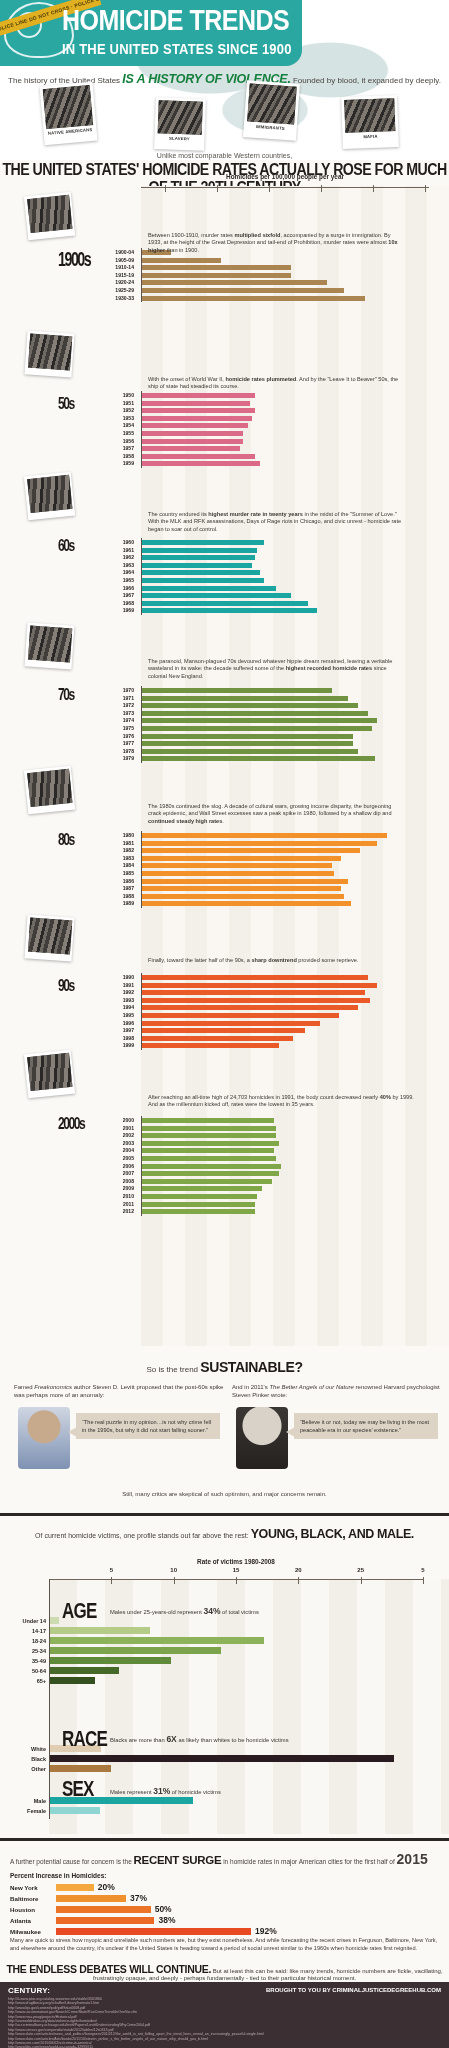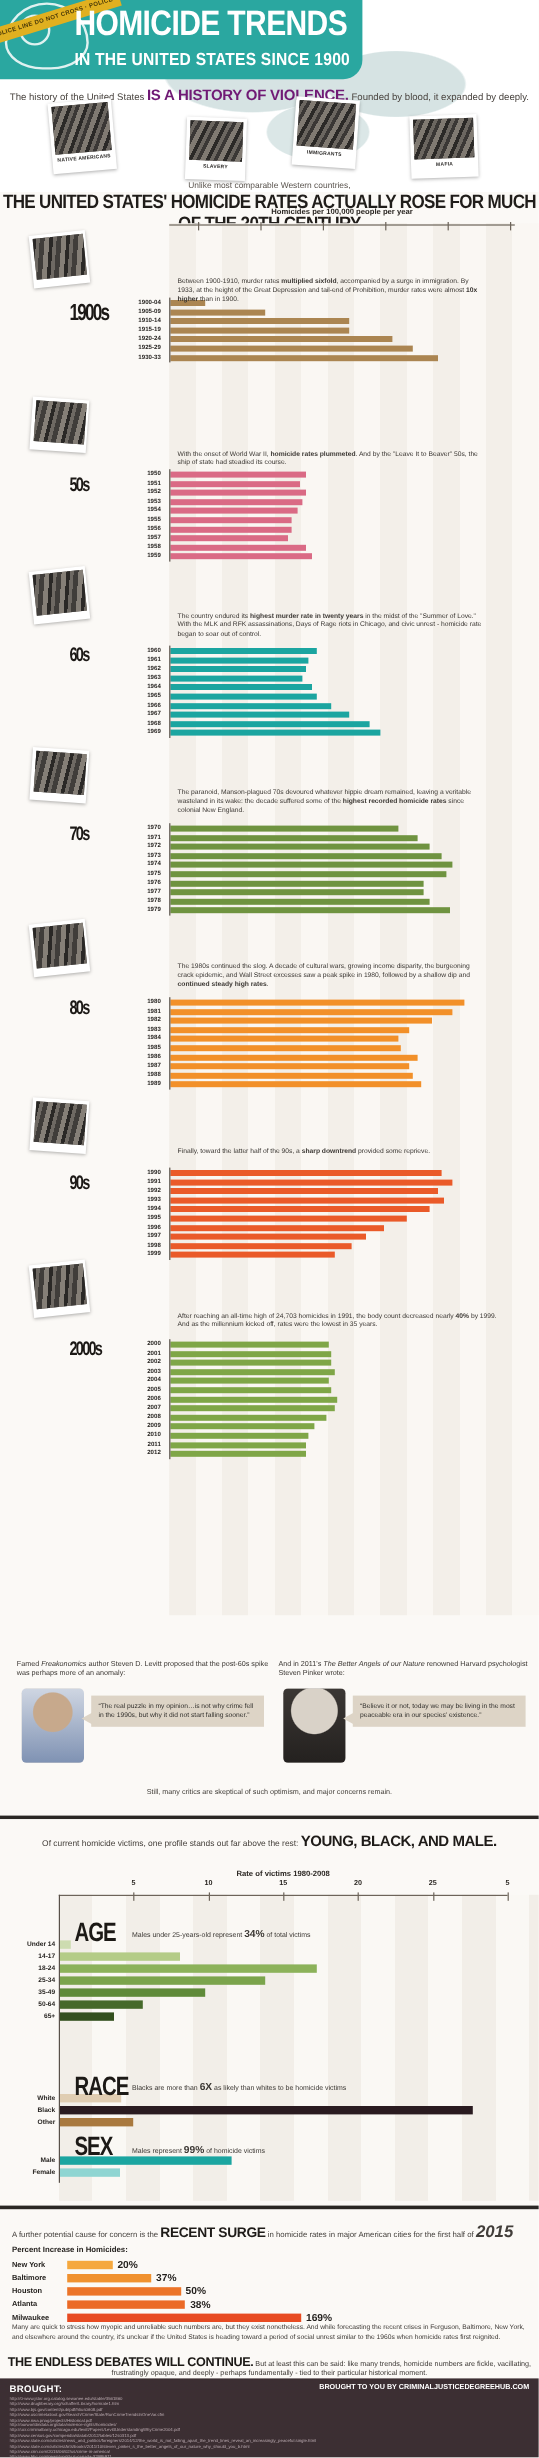--- a/index.html
+++ b/index.html
@@ -47,21 +47,21 @@
   .tape {
     position:absolute; left:-8px; top:8px; width:110px; height:13px;
     background:#e0b020; transform:rotate(-17deg);
     font-size:5px; font-weight:bold; color:#4a3a08; line-height:13px;
     text-align:center; letter-spacing:.3px; overflow:hidden; white-space:nowrap;
   }
   .intro {
     position:absolute; top:72px; left:0; width:449px; text-align:center;
     font-size:8px; color:#4a4540;
   }
-  .intro b { font-size:12.5px; font-weight:bold; letter-spacing:-.2px; color:#701a75;}
+  .intro b { font-size:12.5px; font-weight:bold; letter-spacing:-.2px; color:#15803d;font-style:italic;}
   .photos { position:absolute; top:86px; left:0; width:449px; height:64px; }
   .polaroid {
     position:absolute; background:#fff; padding:3px 3px 9px 3px;
     box-shadow:0 1px 3px rgba(0,0,0,.30);
   }
   .polaroid .pic {
     background:#58544f; background-image:
       repeating-linear-gradient(115deg,#2b2927 0 3px,#6b6660 3px 6px,#3a3735 6px 9px,#807a72 9px 13px);
     display:block;
   }
@@ -162,21 +162,21 @@
   .grp-title{ position:absolute; font-weight:bold; font-size:17px; color:#1c1916; letter-spacing:-.8px; transform:scaleY(1.3); transform-origin:left top; z-index:3;}
   .grp-note{ position:absolute; font-size:5.8px; color:#3b3733; z-index:3;}
   .grp-note b{font-size:8.5px;}
   .dlabel{ position:absolute; font-size:5.5px; font-weight:bold; color:#211e1b; text-align:right; width:46px;}
   .dbar{ position:absolute; left:50px; height:7px;}
 
   
   .surge { position:absolute; top:1842px; left:0; width:449px; height:120px;}
   .surge-h{ padding:9px 10px 0 10px; font-size:6.5px; color:#423e3a;}
   .surge-h b{font-size:11.5px; font-weight:bold; letter-spacing:-.3px; color:#1e1b18;}
-  .surge-h .yr2015{font-size:14px; font-weight:bold;font-style:italic;}
+  .surge-h .yr2015{font-size:14px; font-weight:bold;}
   .pct-title{ position:absolute; left:10px; top:30px; font-size:6.5px; font-weight:bold; color:#262320;}
   .city{ position:absolute; left:10px; font-size:6.2px; font-weight:bold; color:#211e1b; width:42px;}
   .cbar{ position:absolute; left:56px; height:7px;}
   .cval{ position:absolute; font-size:8.5px; font-weight:bold; color:#211e1b;}
   .surge-foot{ position:absolute; top:95px; left:10px; width:429px; font-size:5.6px; line-height:7.6px; color:#3d3935;}
   .endnote{ position:absolute; top:1963px; left:0; width:449px; text-align:center; font-size:6px; color:#3d3935;}
   .endnote b{font-size:10.5px; font-weight:bold; letter-spacing:-.3px; color:#1c1916;}
 
   
   .sources{ position:absolute; top:1982px; left:0; width:449px; height:66px; background:#3c2f33; color:#cdbfc4;}
@@ -414,20 +414,23 @@
         <div class="bar" style="top: 1008px; width: 115.2px; background: rgb(127, 166, 71);"></div>
         <div class="yr" style="left: 90px; top: 1014.6px;">2011</div>
         <div class="bar" style="top: 1015.6px; width: 112.8px; background: rgb(127, 166, 71);"></div>
         <div class="yr" style="left: 90px; top: 1022.2px;">2012</div>
         <div class="bar" style="top: 1023.2px; width: 112.8px; background: rgb(127, 166, 71);"></div>
         <div class="vrule" style="top: 930px; height: 99.8px;"></div>
       </div>
   </div>
 
   <div class="sust">
+    <div class="sust-h">
+      <span>So is the trend </span><b>SUSTAINABLE?</b>
+    </div>
     <div class="q-col" style="left:14px;">
       <div class="q-intro" id="levitt-intro">Famed <i>Freakonomics</i> author Steven D. Levitt proposed that the post-60s spike was perhaps more of an anomaly:</div>
       <div class="face"></div>
       <div class="bubble">“The real puzzle in my opinion…is not why crime fell in the 1990s, but why it did not start falling sooner.”</div>
     </div>
     <div class="q-col" style="left:232px;">
       <div class="q-intro" id="pinker-intro">And in 2011's <i>The Better Angels of our Nature</i> renowned Harvard psychologist Steven Pinker wrote:</div>
       <div class="face f2"></div>
       <div class="bubble">“Believe it or not, today we may be living in the most peaceable era in our species’ existence.”</div>
     </div>
@@ -477,21 +480,21 @@
           <div class="dbar" style="top: 123px; width: 44.88px; background: rgb(51, 80, 30);"></div>
           <div class="grp-title" style="left: 62px; top: 172px;">RACE</div>
           <div class="grp-note" style="left: 110px; top: 180px;">Blacks are more than <b>6X</b> as likely than whites to be homicide victims</div>
           <div class="dlabel" style="left: 0px; top: 191.5px;">White</div>
           <div class="dbar" style="top: 191px; width: 51.1133px; background: rgb(224, 205, 178);"></div>
           <div class="dlabel" style="left: 0px; top: 201.5px;">Black</div>
           <div class="dbar" style="top: 201px; width: 344.08px; background: rgb(42, 27, 32);"></div>
           <div class="dlabel" style="left: 0px; top: 211.5px;">Other</div>
           <div class="dbar" style="top: 211px; width: 61.0867px; background: rgb(169, 121, 63);"></div>
           <div class="grp-title" style="left: 62px; top: 222px;">SEX</div>
-          <div class="grp-note" style="left: 110px; top: 232px;">Males represent <b>99%</b> of homicide victims</div>
+          <div class="grp-note" style="left: 110px; top: 232px;">Males represent <b>31%</b> of homicide victims</div>
           <div class="dlabel" style="left: 0px; top: 243.5px;">Male</div>
           <div class="dbar" style="top: 243px; width: 143.367px; background: rgb(27, 165, 160);"></div>
           <div class="dlabel" style="left: 0px; top: 253.5px;">Female</div>
           <div class="dbar" style="top: 253px; width: 49.8667px; background: rgb(143, 213, 210);"></div>
         </div>
     </div>
   </div>
 
   <div class="divider" style="top:1838px;"></div>
 
@@ -508,30 +511,30 @@
         <div class="cbar" style="top: 53px; width: 70.0485px; background: rgb(240, 145, 47);"></div>
         <div class="cval" style="left: 130.049px; top: 51px;">37%</div>
         <div class="city" style="top: 63.5px;">Houston</div>
         <div class="cbar" style="top: 64px; width: 94.6602px; background: rgb(236, 116, 40);"></div>
         <div class="cval" style="left: 154.66px; top: 62px;">50%</div>
         <div class="city" style="top: 74.5px;">Atlanta</div>
         <div class="cbar" style="top: 75px; width: 98.4466px; background: rgb(235, 106, 38);"></div>
         <div class="cval" style="left: 158.447px; top: 73px;">38%</div>
         <div class="city" style="top: 85.5px;">Milwaukee</div>
         <div class="cbar" style="top: 86px; width: 195px; background: rgb(232, 75, 34);"></div>
-        <div class="cval" style="left: 255px; top: 84px;">169%</div>
+        <div class="cval" style="left: 255px; top: 84px;">192%</div>
       </div>
     <div class="surge-foot">Many are quick to stress how myopic and unreliable such numbers are, but they exist nonetheless. And while forecasting the recent crises in Ferguson, Baltimore, New York, and elsewhere around the country, it's unclear if the United States is heading toward a period of social unrest similar to the 1960s when homicide rates first reignited.</div>
   </div>
   <div class="endnote">
     <b>THE ENDLESS DEBATES WILL CONTINUE.</b><span> But at least this can be said: like many trends, homicide numbers are fickle, vacillating, frustratingly opaque, and deeply - perhaps fundamentally - tied to their particular historical moment.</span>
   </div>
 
   <div class="sources">
-    <div class="src-h">BROUGHT:</div>
+    <div class="src-h">CENTURY:</div>
     <div class="src-b">BROUGHT TO YOU BY CRIMINALJUSTICEDEGREEHUB.COM</div>
     <ul class="src-list" id="src-list">
         <li>http://0-www.jstor.org.catalog.sewanee.edu/stable/3561860</li>
         <li>http://www.drugliberary.org/schaffer/Library/homrate1.htm</li>
         <li>http://www.bjs.gov/content/pub/pdf/htius0608.pdf</li>
         <li>http://www.uscrimetatioot.gov/Search/Crime/State/RunCrimeTrendsInOneVar.cfm</li>
         <li>http://www.nwa.pnag/projects/Historical.pdf</li>
         <li>http://ourworldindata.org/data/violence-rights/homicides/</li>
         <li>http://ucr.criminalbarry.uchicago.edu/levitt/Papers/LevittUnderstandingWhyCrime2004.pdf</li>
         <li>http://www.census.gov/compendia/statab/2012/tables/12s0313.pdf</li>

